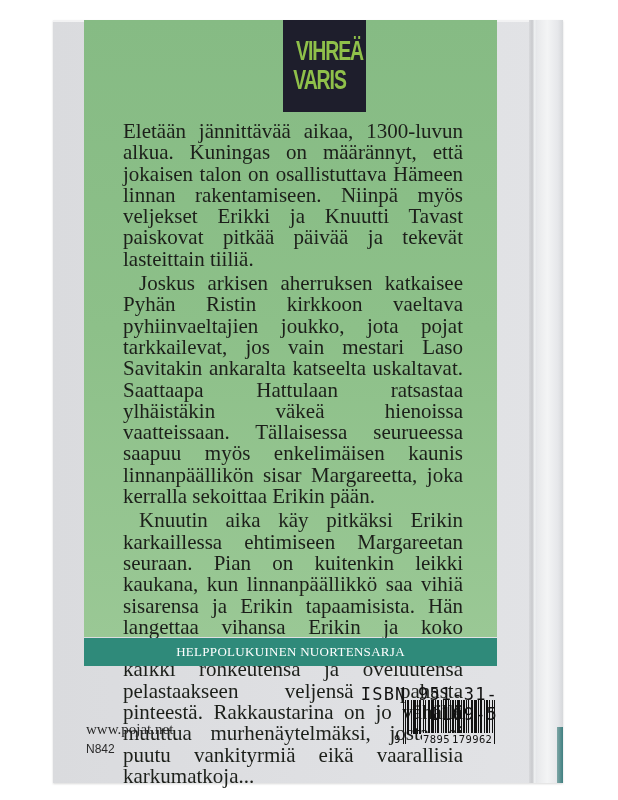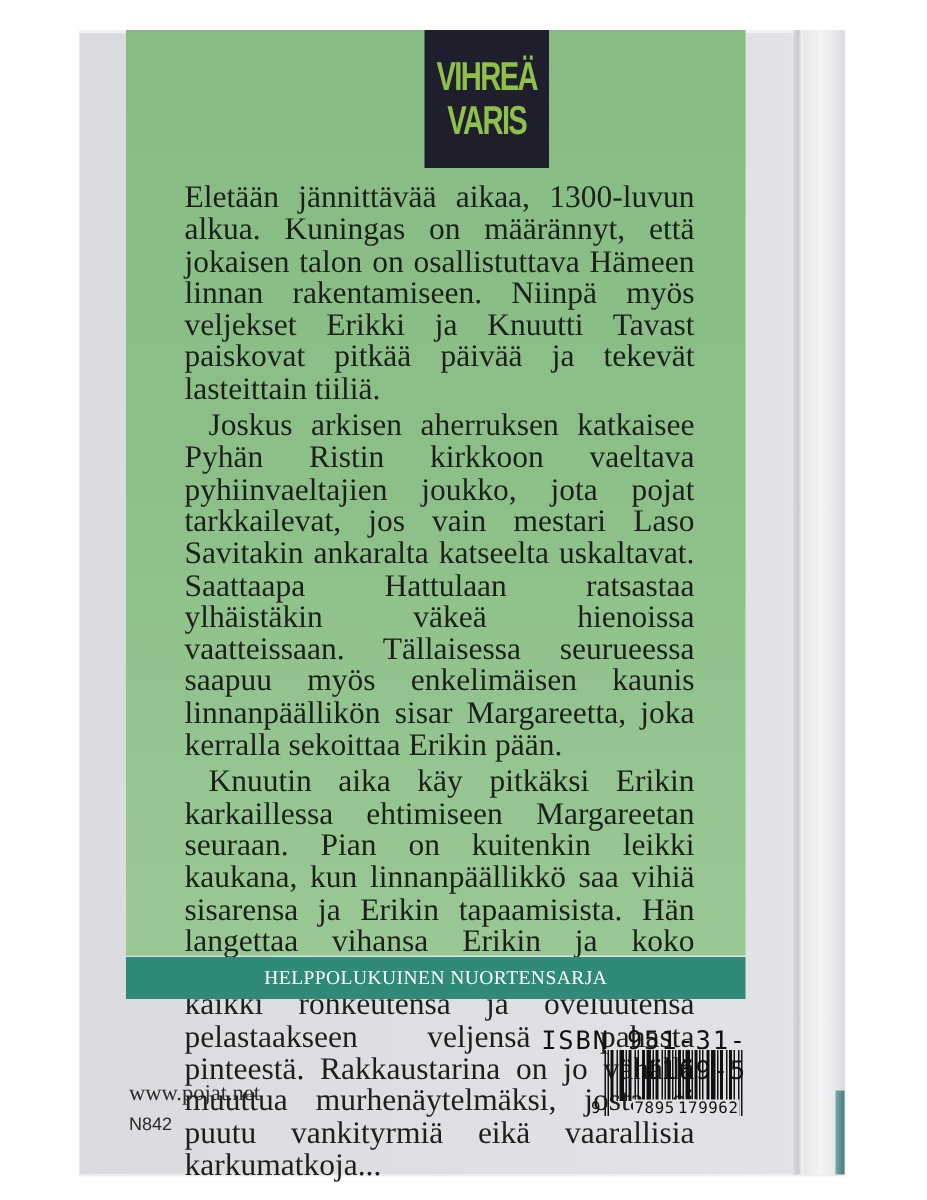--- a/index.html
+++ b/index.html
@@ -44,21 +44,21 @@
     width: 413px; height: 617px;
     background: linear-gradient(180deg, #86bb84 0%, #8dc089 50%, #9ac895 100%);
   }
 
   .logo-box {
     position: absolute;
     left: 199px; top: 0;
     width: 83px; height: 92px;
     background: #1e1e2c;
     display: flex; flex-direction: column;
-    align-items: center; justify-content: center;
+    align-items: flex-start; justify-content: center;
   }
   .logo-line {
     font-family: "Liberation Sans", sans-serif;
     font-weight: bold;
     color: #8fc04a;
     font-size: 27px;
     line-height: 29px;
     letter-spacing: -1.5px;
     transform: scaleX(0.72);
     white-space: nowrap;

